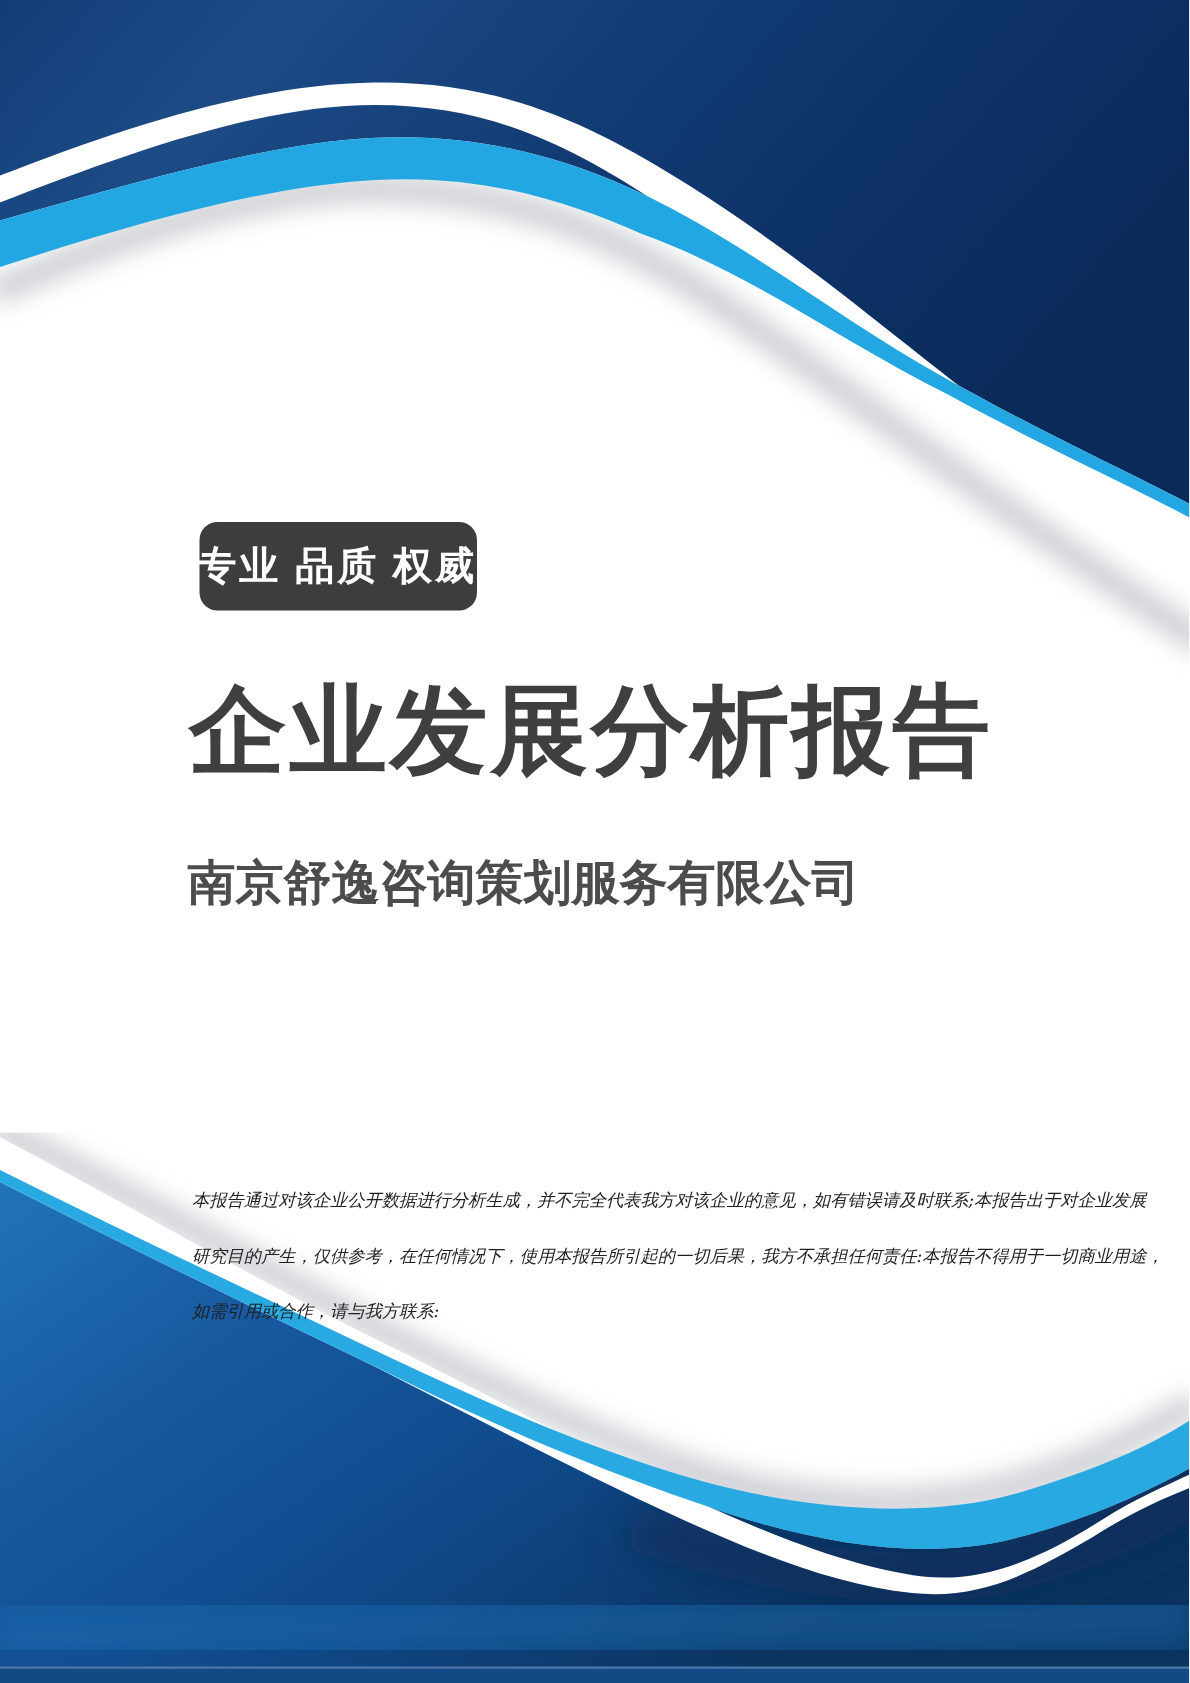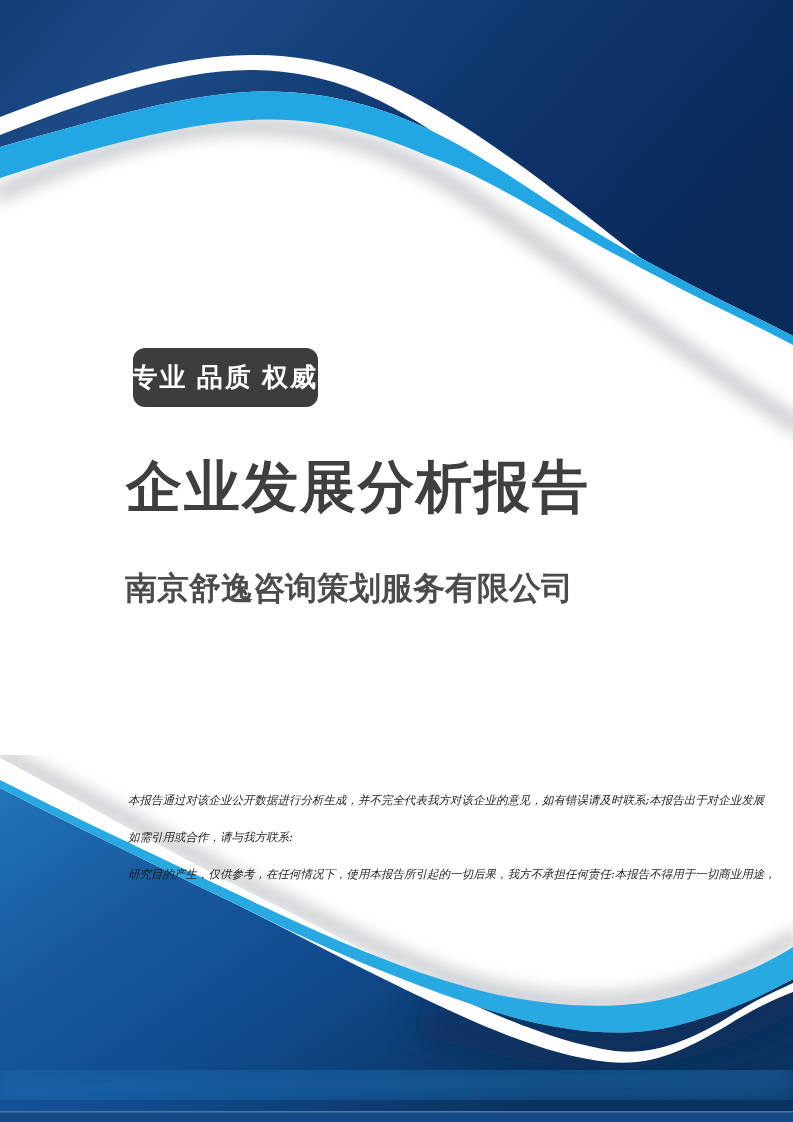--- a/index.html
+++ b/index.html
@@ -36,21 +36,21 @@
     color: var(--subtitle-text, #595959);
     font-size: 20px; line-height: 44px; letter-spacing: 0.5px;
     white-space: nowrap;
   }
 
   .title {
     position: absolute;
     left: 126px; top: 449px;
     margin: 0;
     color: var(--title-text, #3f3f3f);
-    font-size: 56px; font-weight: bold; letter-spacing: 2px;
+    font-size: 65px; font-weight: bold; letter-spacing: 2px;
     line-height: 76px; white-space: nowrap;
   }
 
   .company {
     position: absolute;
     left: 125px; top: 566px;
     margin: 0;
     color: var(--company-text, #4c4c4c);
     font-size: 32px; font-weight: bold; letter-spacing: 0px;
     line-height: 44px; white-space: nowrap; font-family: Liberation Serif, serif;
@@ -126,18 +126,18 @@
   <div class="subtitle-en">
   </div>
 
   <h1 class="title">企业发展分析报告</h1>
 
   <h2 class="company">南京舒逸咨询策划服务有限公司</h2>
 
   <div class="disclaimer">
     <div class="disclaimer-lines">
       <div class="disclaimer-line">本报告通过对该企业公开数据进行分析生成，并不完全代表我方对该企业的意见，如有错误请及时联系;本报告出于对企业发展</div>
+      <div class="disclaimer-line">研究目的产生，仅供参考，在任何情况下，使用本报告所引起的一切后果，我方不承担任何责任:本报告不得用于一切商业用途，</div>
       <div class="disclaimer-line">如需引用或合作，请与我方联系:</div>
-      <div class="disclaimer-line">研究目的产生，仅供参考，在任何情况下，使用本报告所引起的一切后果，我方不承担任何责任:本报告不得用于一切商业用途，</div>
     </div>
   </div>
 
 </div>
 
 </body></html>

